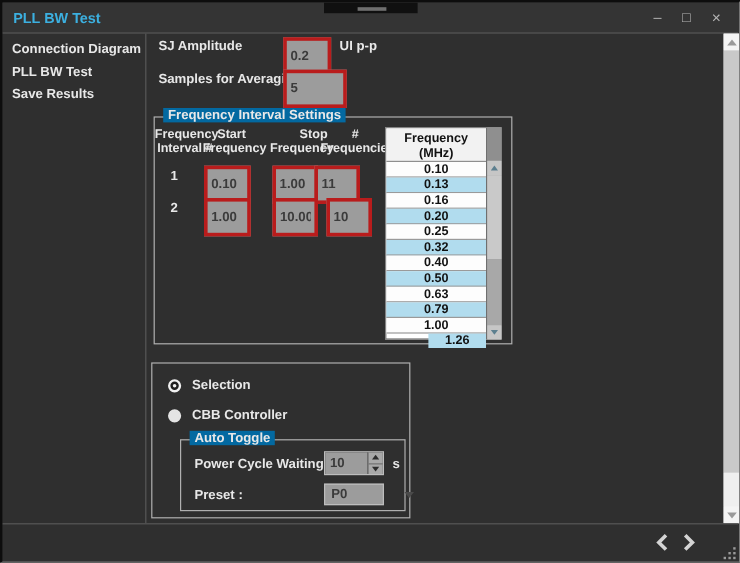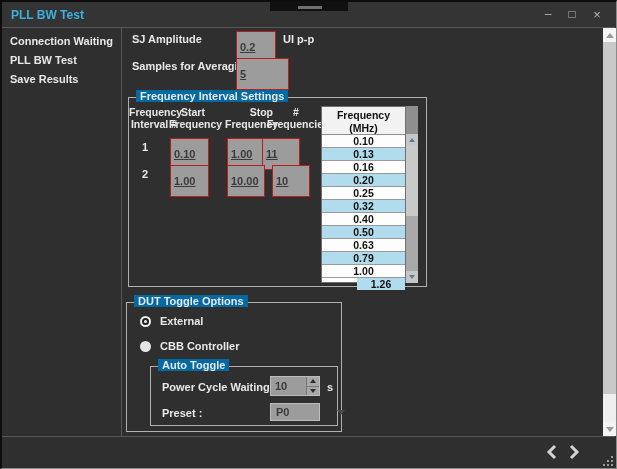--- a/index.html
+++ b/index.html
@@ -20,23 +20,23 @@
   #top-tab .dash { position:absolute; left:28px; top:4px; width:24px; height:3px; background:#6f6f6f; }
   .hdiv { left:0; width:613px; height:1px; background:#585858; }
   
   #sidebar { left:0; top:26px; width:119px; height:407px; }
   .side-item { height:19px; line-height:19px; padding-left:8px; font-size:11px; font-weight:bold; color:#e8e8e8; white-space:nowrap; cursor:default; }
   .side-item.active { color:var(--accent,#3cb0e0); }
   #vdiv { left:119px; top:26px; width:1px; height:408px; background:#585858; }
   
   .lbl { font-size:11px; font-weight:bold; color:#e8e8e8; white-space:nowrap; }
   .inp {
-    background:#9c9c9c; border:1px solid #b91c1c; color:#3b3b3b;
+    background:#9c9c9c; border:3px solid #b91c1c; color:#3b3b3b;
     font-family:"Liberation Sans", sans-serif; font-size:11px; font-weight:bold;
-    padding:0 3px; height:32px; width:100%; outline:none;text-decoration:underline;
+    padding:0 3px; height:32px; width:100%; outline:none;
   }
   
   .groupbox { position:absolute; border:1px solid #b0b0b0; }
   .legend { position:absolute; top:-8px; left:7px; background:#0369a1; padding:0 4px; font-size:11px; font-weight:bold; color:#e8e8e8; white-space:nowrap; }
   .colhead { position:absolute; font-size:10.5px; font-weight:bold; color:#e8e8e8; text-align:center; white-space:pre-line; line-height:12px; }
   
   #freq-table { position:absolute; left:192px; top:8px; width:97px; height:177px; display:flex; }
   #freq-col { width:85px; display:flex; flex-direction:column; border:1px solid #6f6f6f; background:#fff; }
   #freq-header { height:28px; background:#f2f2f2; color:#111; font-size:10.5px; font-weight:bold; text-align:center; white-space:pre-line; line-height:13px; padding-top:2px; border-bottom:1px solid #8f8f8f; }
   .freq-row { flex:1; font-size:10.5px; font-weight:bold; color:#111; text-align:center; line-height:12px; border-bottom:1px solid #9a9a9a; background:#fdfdfd; cursor:default; }
@@ -89,21 +89,21 @@
   <div class="abs" id="top-tab">
       <span class="dash"></span>
     </div>
   <div class="abs" id="title">PLL BW Test</div>
   <div class="abs winbtn" id="btn-min">–</div>
   <div class="abs winbtn" id="btn-max">□</div>
   <div class="abs winbtn" id="btn-close">×</div>
   <div class="abs hdiv" style="top:25px;"></div>
 
   <div class="abs" id="sidebar" style="padding-top: 4px;">
-      <div class="side-item">Connection Waiting</div>
+      <div class="side-item">Connection Diagram</div>
       <div class="side-item">PLL BW Test</div>
       <div class="side-item">Save Results</div>
     </div>
   <div class="abs" id="vdiv"></div>
 
   <div class="abs lbl" style="left:130px; top:31px;">SJ Amplitude</div>
   <input class="abs inp" style="left: 234px; top: 29px; width: 40px;" value="0.2">
   <div class="abs lbl" style="left:281px; top:31px;">UI p-p</div>
 
   <div class="abs lbl" style="left:130px; top:58px;">Samples for Averaging</div>
@@ -158,25 +158,24 @@
         <div class="thumb"></div>
         <div class="track"></div>
         <div class="sb-btn">
             <span class="tri-down"></span>
           </div>
       </div>
     </div>
   </div>
 
   <div class="groupbox" style="left:124px; top:300px; width:216px; height:130px;">
-    <div class="legend">DUT Toggle Options</div>
     <div>
         <div class="radio-row" style="left: 13px; top: 12px;">
           <span class="radio on"></span>
-          <span class="lbl">External</span>
+          <span class="lbl">Selection</span>
         </div>
         <div class="radio-row" style="left: 13px; top: 37px;">
           <span class="radio off"></span>
           <span class="lbl">CBB Controller</span>
         </div>
       </div>
 
     <div class="groupbox" style="left:23px; top:63px; width:188px; height:60px;">
       <div class="legend">Auto Toggle</div>
 

